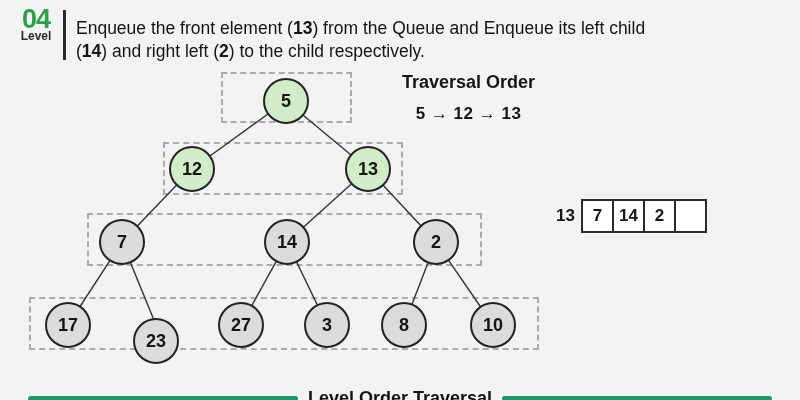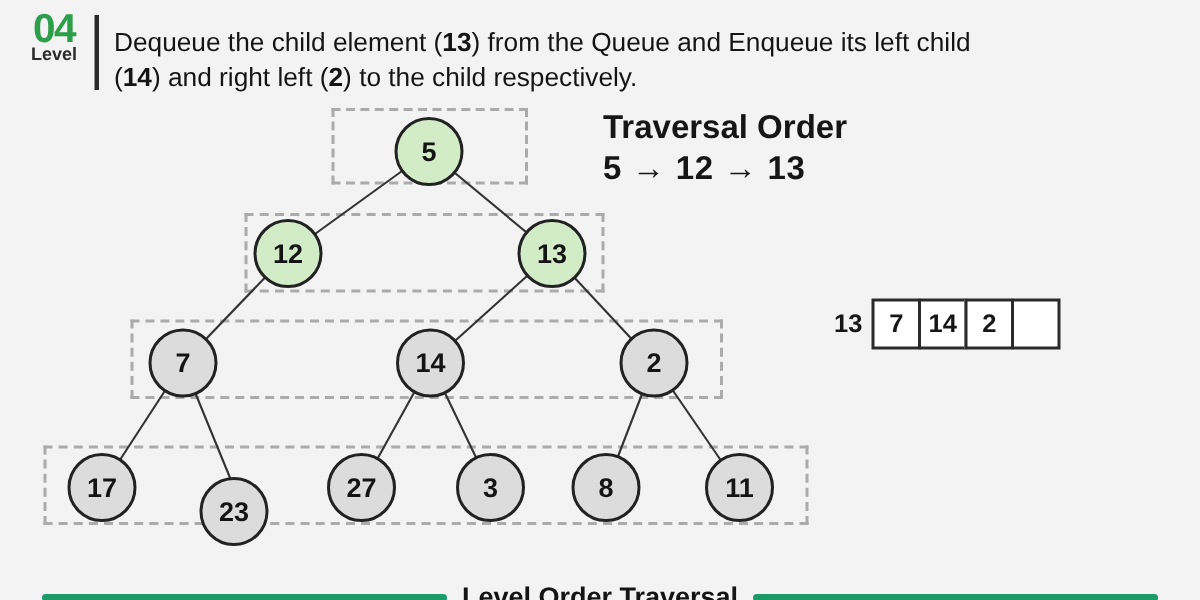--- a/index.html
+++ b/index.html
@@ -29,22 +29,22 @@
   .step-number {
     font-size: 27px; font-weight: 800; color: var(--accent-green);
     letter-spacing: -1px; line-height: 1.1;
   }
   .step-label { font-size: 12px; font-weight: 700; color: #2b2b2b; margin-top: -6px; }
   .header-divider { position: absolute; left: 63px; top: 10px; width: 3px; height: 50px; background: #2b2b2b; }
   .instruction { position: absolute; left: 76px; top: 17px; font-size: 17.5px; line-height: 1.32; color: #141414; }
 
   
   .traversal-order { position: absolute; left: 402px; top: 72px; }
-  .traversal-order .title { font-size: 22px; font-weight: 700; }
-  .traversal-order .seq { font-size: 22px; font-weight: 700; margin-top: 1px; letter-spacing: 0.5px; }
+  .traversal-order .title { font-size: 18px; font-weight: 700; }
+  .traversal-order .seq { font-size: 17px; font-weight: 700; margin-top: 11px; letter-spacing: 0.5px; text-align: center; }
 
   
   .level-box { position: absolute; border: 2px dashed var(--box-dash); }
   .level-box.l1 { left: 221px; top: 72px;  width: 131px; height: 51px; }
   .level-box.l2 { left: 163px; top: 142px; width: 240px; height: 53px; }
   .level-box.l3 { left: 87px;  top: 213px; width: 395px; height: 53px; }
   .level-box.l4 { left: 29px;  top: 297px; width: 510px; height: 53px; }
 
   #edge-svg { position: absolute; left: 0; top: 0; width: 800px; height: 400px; pointer-events: none; }
   #edge-svg line { stroke: #333; stroke-width: 1.4; }
@@ -77,21 +77,21 @@
 </style>
 </head>
 <body>
 
 <div class="step-badge">
   <div class="step-number">04</div>
   <div class="step-label">Level</div>
 </div>
 <div class="header-divider"></div>
 <div class="instruction">
-  <div><span>Dequeue the child element (</span><span class="b">13</span><span>) from the Queue and Enqueue its left child</span></div>
+  <div><span>Enqueue the front element (</span><span class="b">13</span><span>) from the Queue and Enqueue its left child</span></div>
   <div><span>(</span><span class="b">14</span><span>) and right left (</span><span class="b">2</span><span>) to the child respectively.</span></div>
 </div>
 
 <div class="traversal-order">
   <div class="title">Traversal Order</div>
   <div class="seq">5 → 12 → 13</div>
 </div>
 
 <div class="level-box l1"></div>
 <div class="level-box l2"></div>
@@ -115,21 +115,21 @@
     <div class="tree-node visited" style="left: 169px; top: 146px;">12</div>
     <div class="tree-node visited" style="left: 345px; top: 146px;">13</div>
     <div class="tree-node" style="left: 99px; top: 219px;">7</div>
     <div class="tree-node" style="left: 264px; top: 219px;">14</div>
     <div class="tree-node" style="left: 413px; top: 219px;">2</div>
     <div class="tree-node" style="left: 45px; top: 302px;">17</div>
     <div class="tree-node" style="left: 133px; top: 318px;">23</div>
     <div class="tree-node" style="left: 218px; top: 302px;">27</div>
     <div class="tree-node" style="left: 304px; top: 302px;">3</div>
     <div class="tree-node" style="left: 381px; top: 302px;">8</div>
-    <div class="tree-node" style="left: 470px; top: 302px;">11</div>
+    <div class="tree-node" style="left: 470px; top: 302px;">10</div>
   </div>
 
 <div class="queue-block">
   <div class="queue-row">
     <div class="dequeued-value">13</div>
     <div class="queue-cells" id="queue-cells">
         <div class="queue-cell">7</div>
         <div class="queue-cell">14</div>
         <div class="queue-cell">2</div>
         <div class="queue-cell"></div>

